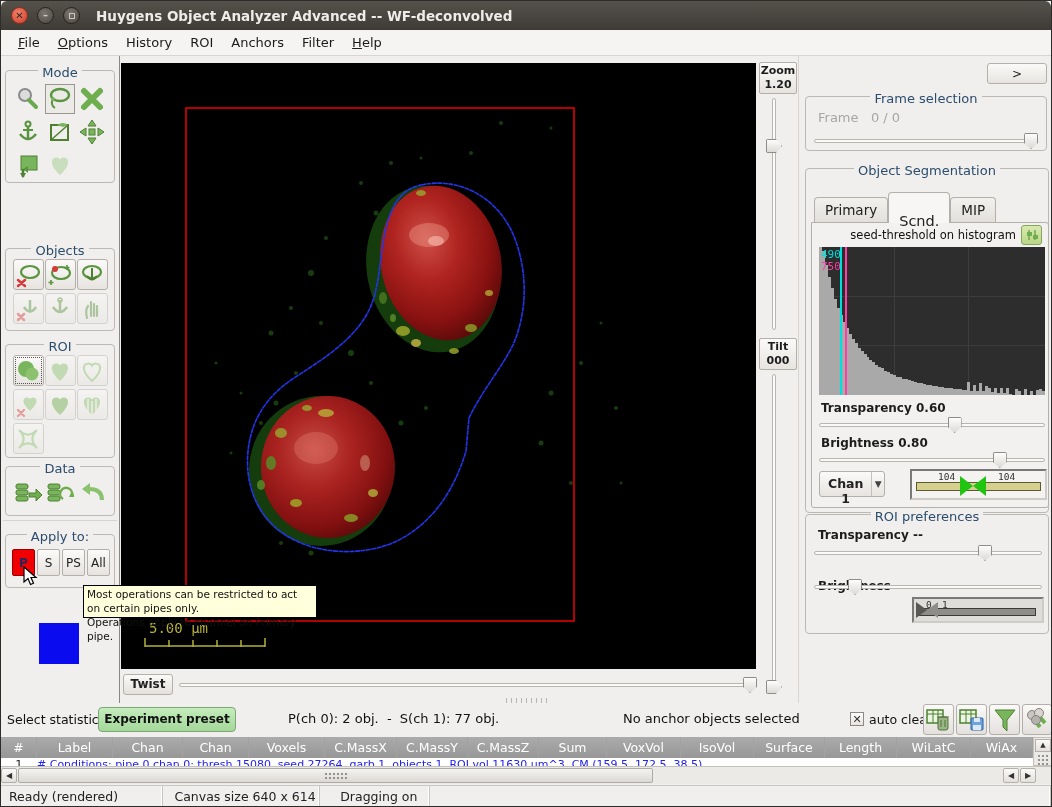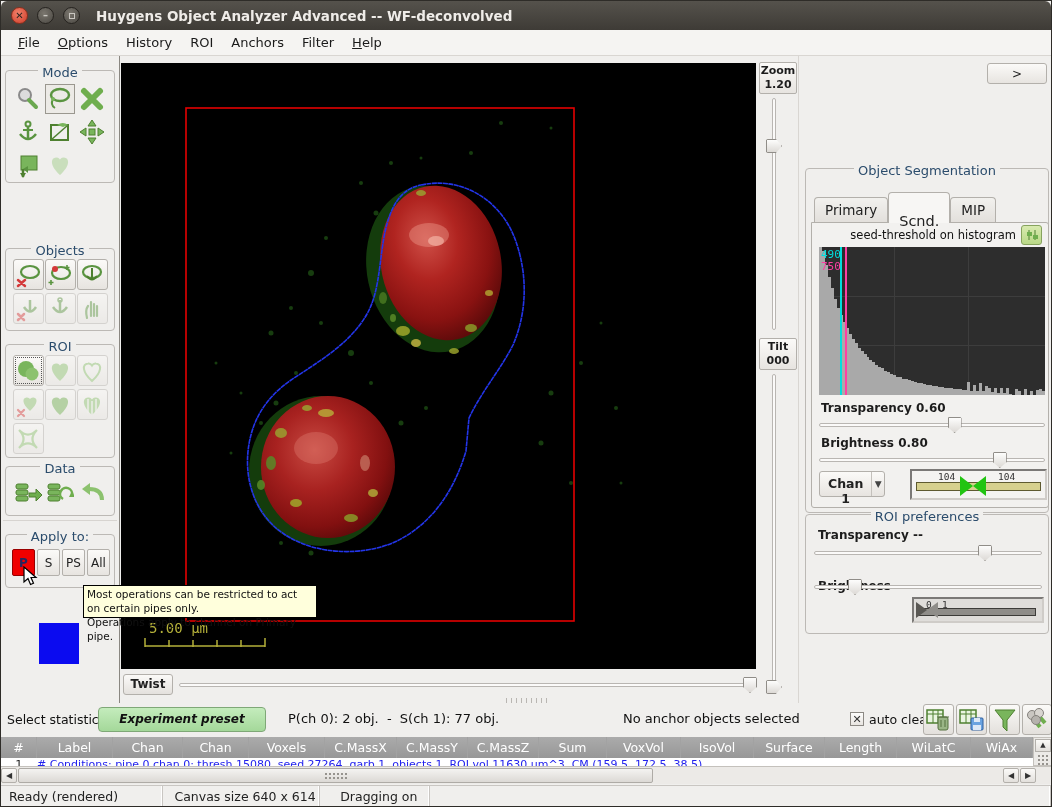--- a/index.html
+++ b/index.html
@@ -95,22 +95,22 @@
   .combo .ctext { padding:4px 8px; font-size:12.5px; font-weight:bold; color:#222; }
   .combo .carrow { width:20px; border-left:1px solid #c4c1bc; display:flex; align-items:center; justify-content:center; font-size:9px; color:#444; }
 
   .rangebox { position:absolute; border:2px inset #cfccc8; background:#f4f3f1; }
   .kbar { position:absolute; background:#d6d08e; border:1px solid #5e5a30; }
   .tri { position:absolute; width:0; height:0; }
   .rtick { position:absolute; font-size:9.5px; color:#333; font-family:"DejaVu Sans Mono",monospace; }
 
   
   .statsrow { position:absolute; left:0; top:702px; width:100%; height:33px; background:#f0efed; }
-  .preset-btn { position:absolute; left:97px; top:4px; width:168px; height:25px; background:linear-gradient(#c4ecbc,#a4d89a);
-    border:1px solid #7fa877; border-radius:4px; font-size:12px; font-weight:bold; color:#111; text-align:center; line-height:23px;font-style:italic; }
+  .preset-btn { position:absolute; left:97px; top:4px; width:138px; height:25px; background:linear-gradient(#c4ecbc,#a4d89a);
+    border:1px solid #7fa877; border-radius:4px; font-size:12px; font-weight:bold; color:#111; text-align:center; line-height:23px; }
   .check { position:absolute; width:14px; height:14px; border:1px solid #8c8984; background:linear-gradient(#fdfdfc,#e8e5e1);
     font-size:11px; line-height:13px; text-align:center; color:#333; font-weight:bold; }
   .sicon-btn { position:absolute; top:1px; width:31px; height:31px; border:1px solid #b3b0ab; border-radius:3px;
     background:linear-gradient(#fbfaf8,#e3e0dc); display:flex; align-items:center; justify-content:center; }
 
   
   .tblhead { position:absolute; left:0; top:736px; width:1032px; height:21px; display:flex;
     background:linear-gradient(#ababab,#979797); }
   .tblhead div { color:#fff; font-size:12.5px; text-align:center; line-height:21px; border-right:1px solid #a2a2a2; overflow:hidden; }
   .tblrow { position:absolute; left:0; top:757px; width:1032px; height:8px; background:#fff; overflow:hidden; display:flex; }
@@ -480,20 +480,29 @@
       <div>Tilt</div>
       <div>000</div>
     </div>
     <div class="vgroove" style="left:15px; top:318px; height:318px;"></div>
     <div class="vthumb" style="left:9px; top:624px;"></div>
   </div>
 
   <div class="rpanel">
     <div class="btn expand-btn">&gt;</div>
 
+    <div class="group" style="left:6px; top:40px; width:242px; height:55px;">
+      <div class="glabel"><span>Frame selection</span></div>
+      <div style="position:absolute; left:12px; top:13px; font-size:13px;" class="graytxt">
+        <span>Frame</span>&nbsp;&nbsp;
+        <span>0 / 0</span>
+      </div>
+      <div class="hgroove" style="left:8px; top:42px; width:224px;"></div>
+      <div class="hthumb" style="left:218px; top:36px;"></div>
+    </div>
 
     <div class="group" style="left:6px; top:112px; width:244px; height:345px;">
       <div class="glabel"><span>Object Segmentation</span></div>
       <div class="tabs" id="seg-tabs">
           <div class="tab">Primary</div>
           <div class="tab active">Scnd.</div>
           <div class="tab">MIP</div>
         </div>
       <div class="tabpanel">
         <div style="position:absolute; right:32px; top:5px; font-size:11.5px; color:#111;">seed-threshold on histogram</div>

